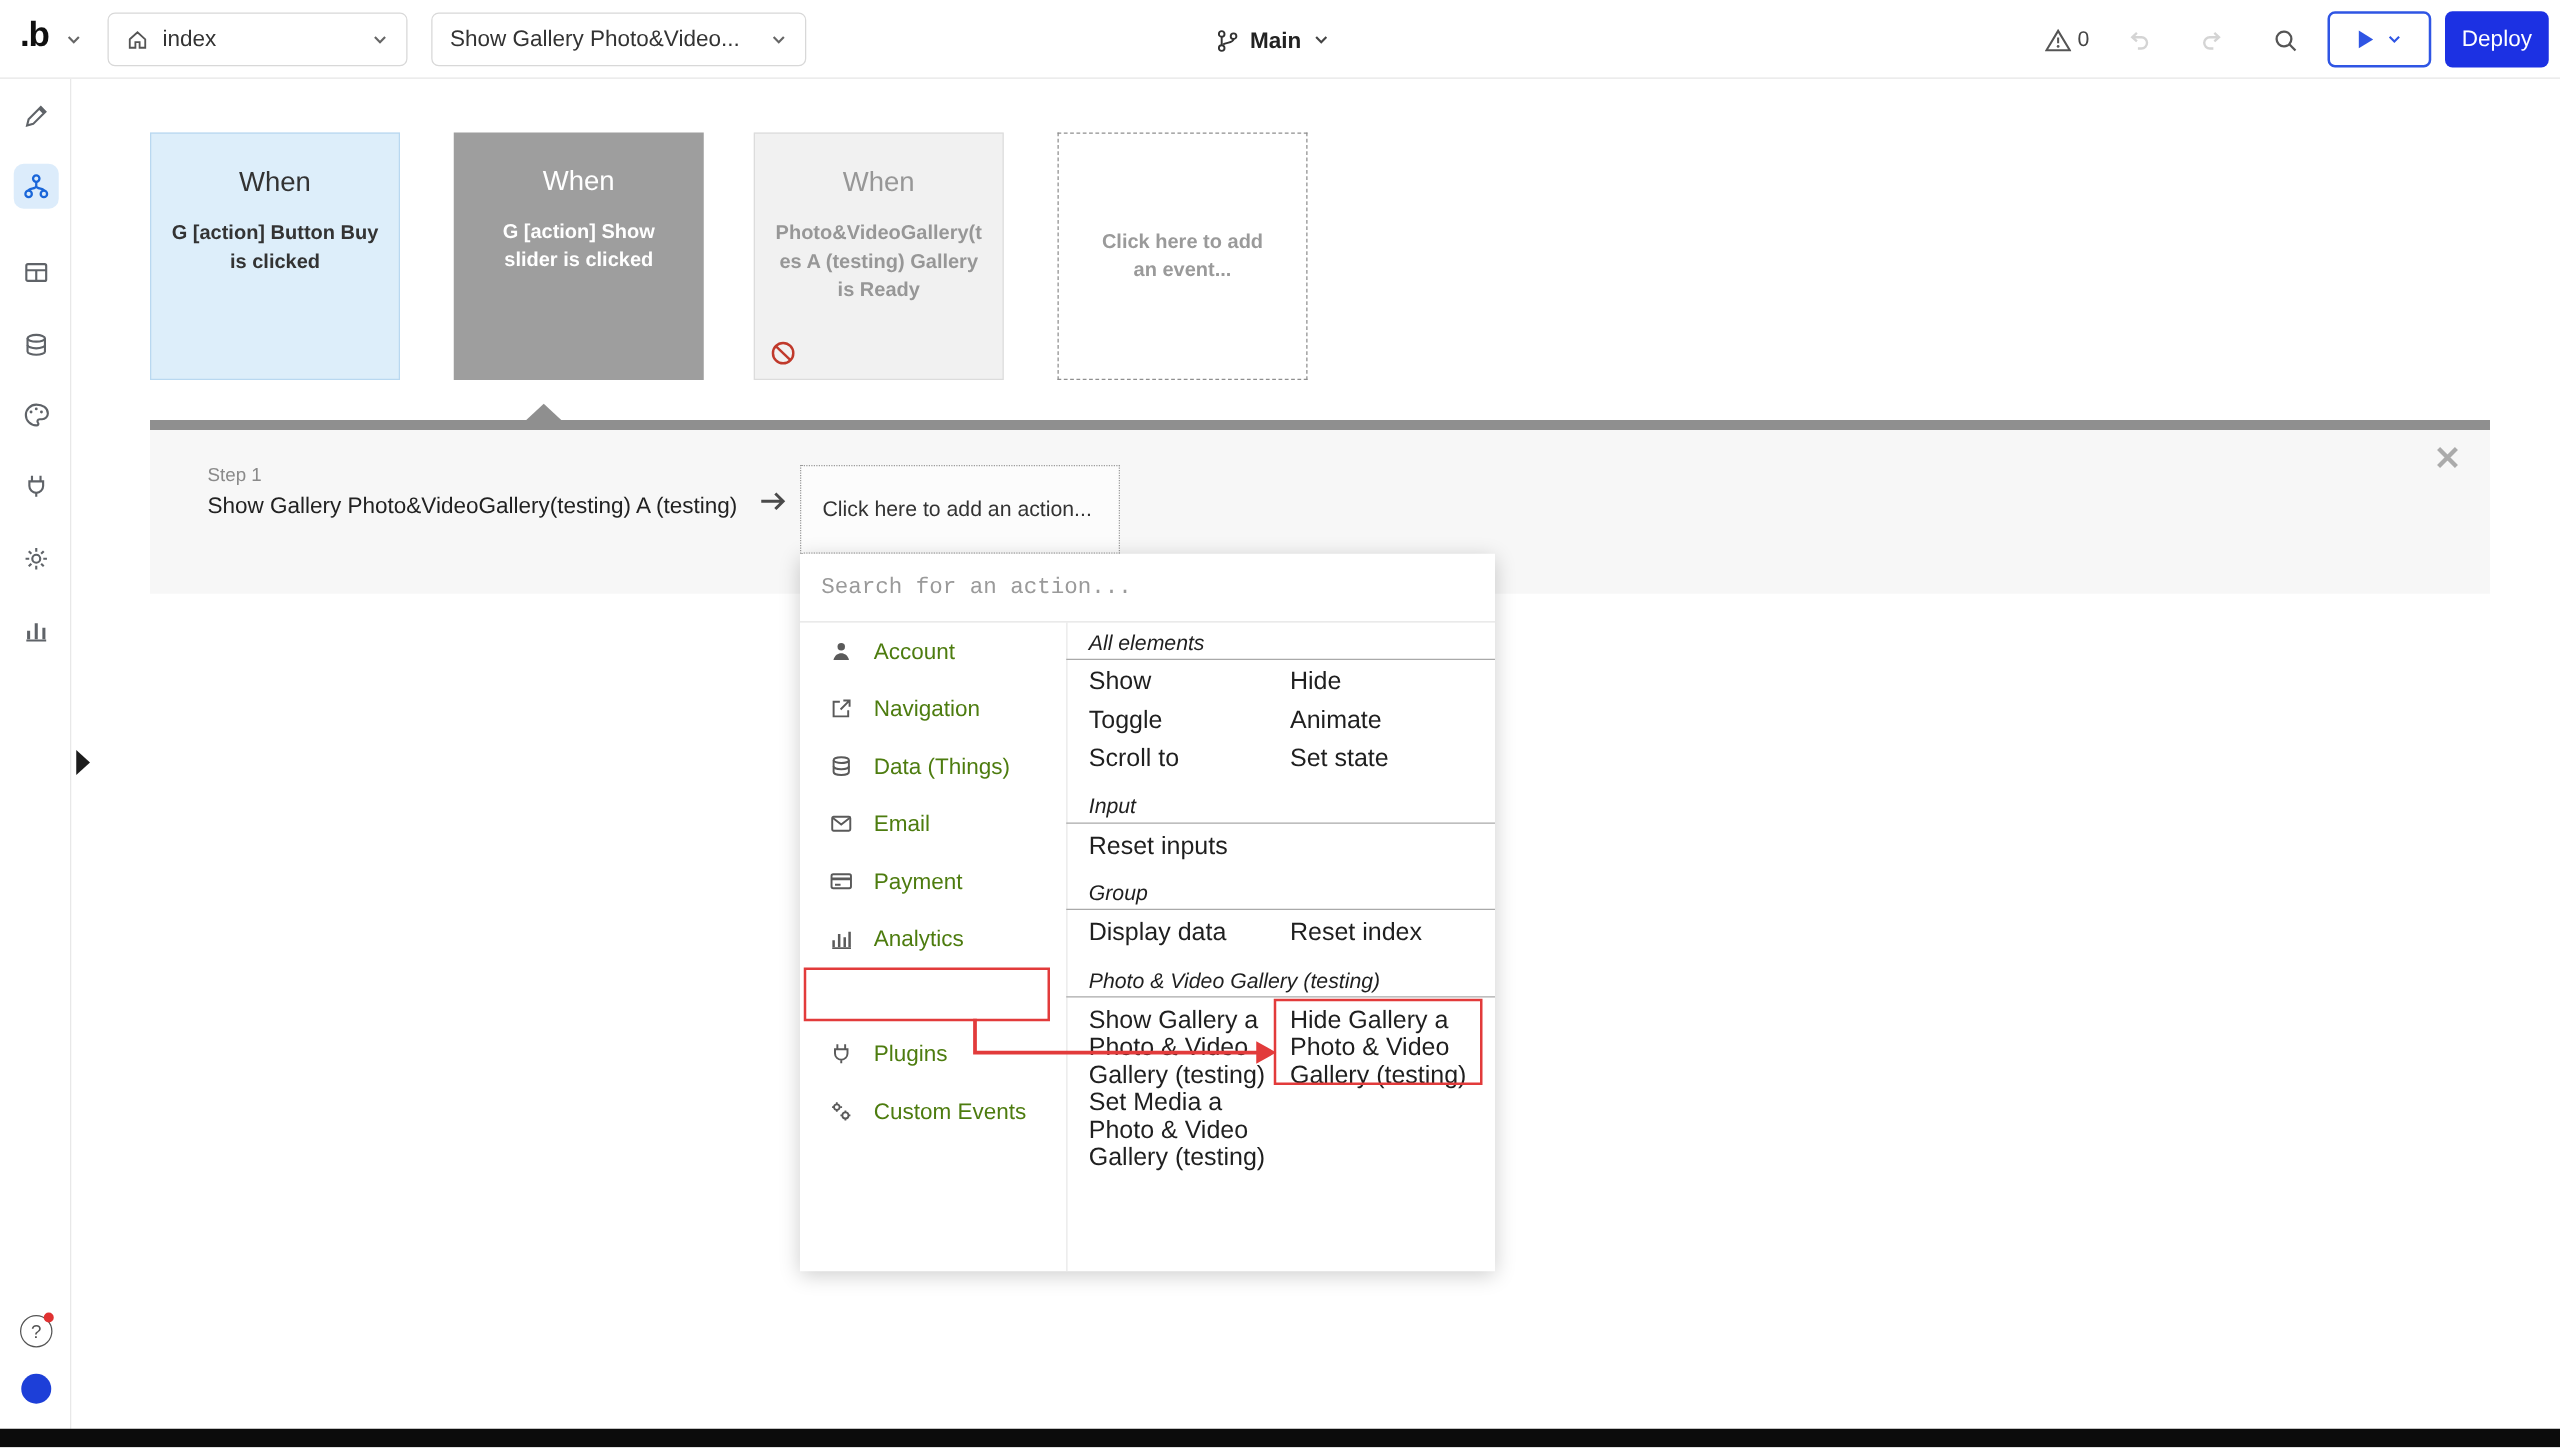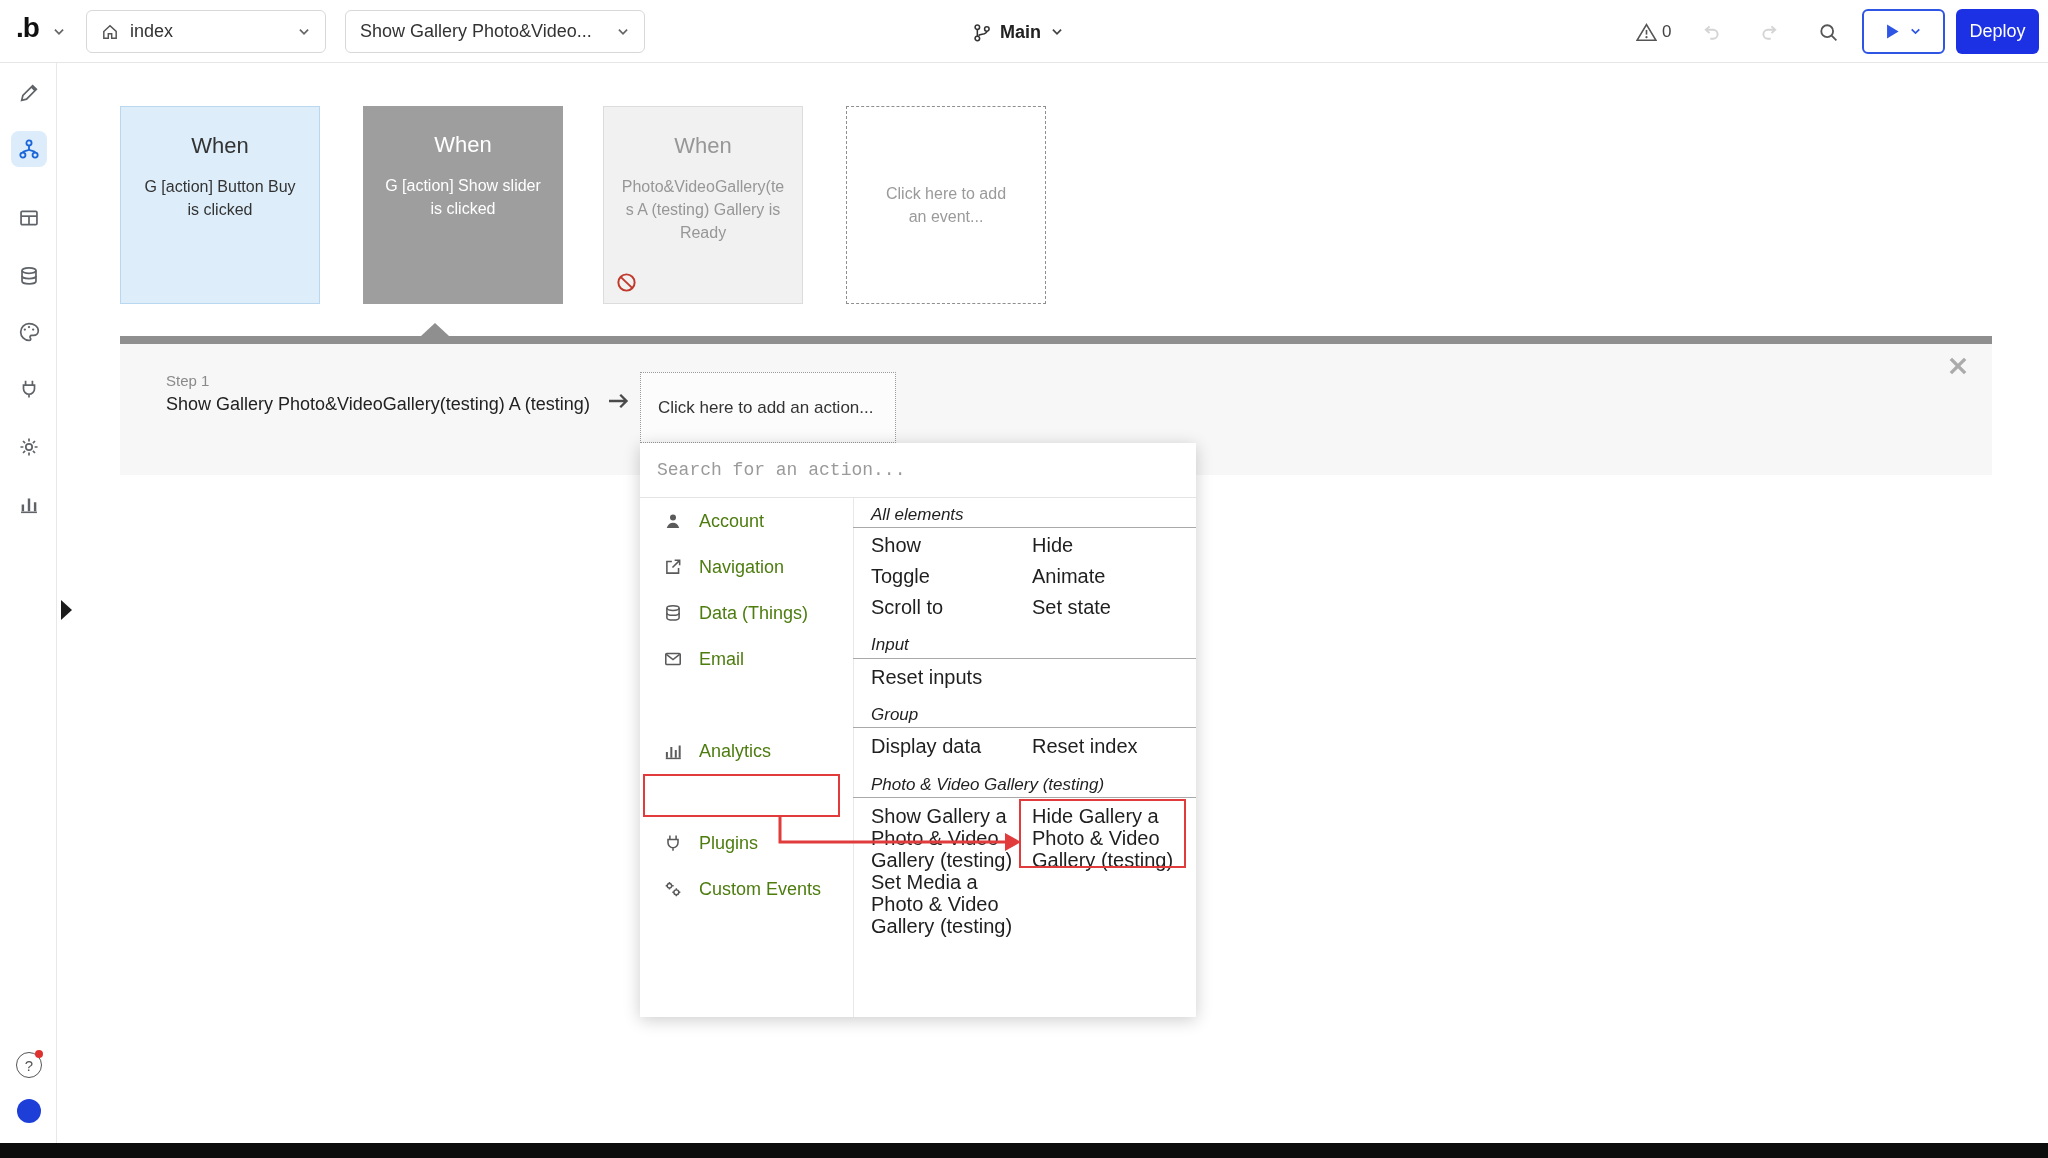--- a/index.html
+++ b/index.html
@@ -27,21 +27,21 @@
   .sidebar { position:absolute; left:0; top:63px; width:57px; height:1080px; background:#fff; border-right:1px solid #e8e8e8; z-index:15; }
   .side-item { position:absolute; left:11px; width:36px; height:36px; border-radius:8px; display:flex; align-items:center; justify-content:center; cursor:pointer; }
   .side-item.active { background:#dcecfb; }
   .help-circle { position:absolute; left:16px; width:26px; height:26px; border:1.5px solid #555; border-radius:50%; display:flex; align-items:center; justify-content:center; font-size:15px; color:#555; cursor:pointer; }
   .help-dot { position:absolute; right:-2px; top:-3px; width:8px; height:8px; background:#e03131; border-radius:50%; }
   .avatar { position:absolute; left:17px; width:24px; height:24px; background:#1d3fd8; border-radius:50%; cursor:pointer; }
 
   
   .event-card { position:absolute; top:106px; width:200px; height:198px; padding:26px 16px 0; text-align:center; cursor:pointer; }
   .event-title { font-size:22px; margin-bottom:16px; }
-  .event-sub { font-size:16px; line-height:1.45; overflow-wrap:break-word; }
+  .event-sub { font-size:16px; line-height:1.45; overflow-wrap:break-word;font-weight:bold; }
   .card-blue { left:120px; background:#ddeefa; border:1px solid #b9d8f0; }
   .card-blue .event-title, .card-blue .event-sub { color:#333; }
   .card-selected { left:363px; background:#9e9e9e; }
   .card-selected .event-title, .card-selected .event-sub { color:#fff; }
   .card-disabled { left:603px; background:#f1f1f1; border:1px solid #dcdcdc; }
   .card-disabled .event-title, .card-disabled .event-sub { color:#979797; }
   .card-placeholder { left:846px; border:1px dashed #8f8f8f; background:#fff; display:flex; align-items:center; justify-content:center; padding:0 28px; }
   .card-placeholder .event-sub { color:#9a9a9a; }
   .blocked-ico { position:absolute; left:12px; bottom:10px; }
 
@@ -303,20 +303,28 @@
           </svg>
         <span>Data (Things)</span>
       </div>
       <div class="cat-row" style="top:138px;">
         <svg width="20" height="20" viewBox="0 0 18 18">
             <rect x="2.5" y="4" width="13" height="10" rx="1" fill="none" stroke="#5a5a5a" stroke-width="1.4"></rect>
             <path d="M3 4.8 9 9.5l6-4.7" fill="none" stroke="#5a5a5a" stroke-width="1.4"></path>
           </svg>
         <span>Email</span>
       </div>
+      <div class="cat-row" style="top:184px;">
+        <svg width="20" height="20" viewBox="0 0 18 18">
+            <rect x="2" y="4" width="14" height="10" rx="1.2" fill="none" stroke="#5a5a5a" stroke-width="1.4"></rect>
+            <line x1="2" y1="7.3" x2="16" y2="7.3" stroke="#5a5a5a" stroke-width="2"></line>
+            <line x1="4.5" y1="11.5" x2="8.5" y2="11.5" stroke="#5a5a5a" stroke-width="1.4"></line>
+          </svg>
+        <span>Payment</span>
+      </div>
       <div class="cat-row" style="top:230px;">
         <svg width="20" height="20" viewBox="0 0 18 18">
             <path d="M3.5 15V10M7.5 15V5.5M11.5 15V8M15 15V4" stroke="#5a5a5a" stroke-width="1.8"></path>
             <path d="M2.5 15.7h13.5" stroke="#5a5a5a" stroke-width="1.3"></path>
           </svg>
         <span>Analytics</span>
       </div>
       <div class="cat-row" style="top:322px;">
         <svg width="20" height="20" viewBox="0 0 18 18">
             <path d="M6.2 2.2v3.6M11.8 2.2v3.6M4.5 5.8h9v3a4.5 4.5 0 0 1-9 0zM9 13.3v2.6" fill="none" stroke="#5a5a5a" stroke-width="1.4"></path>

